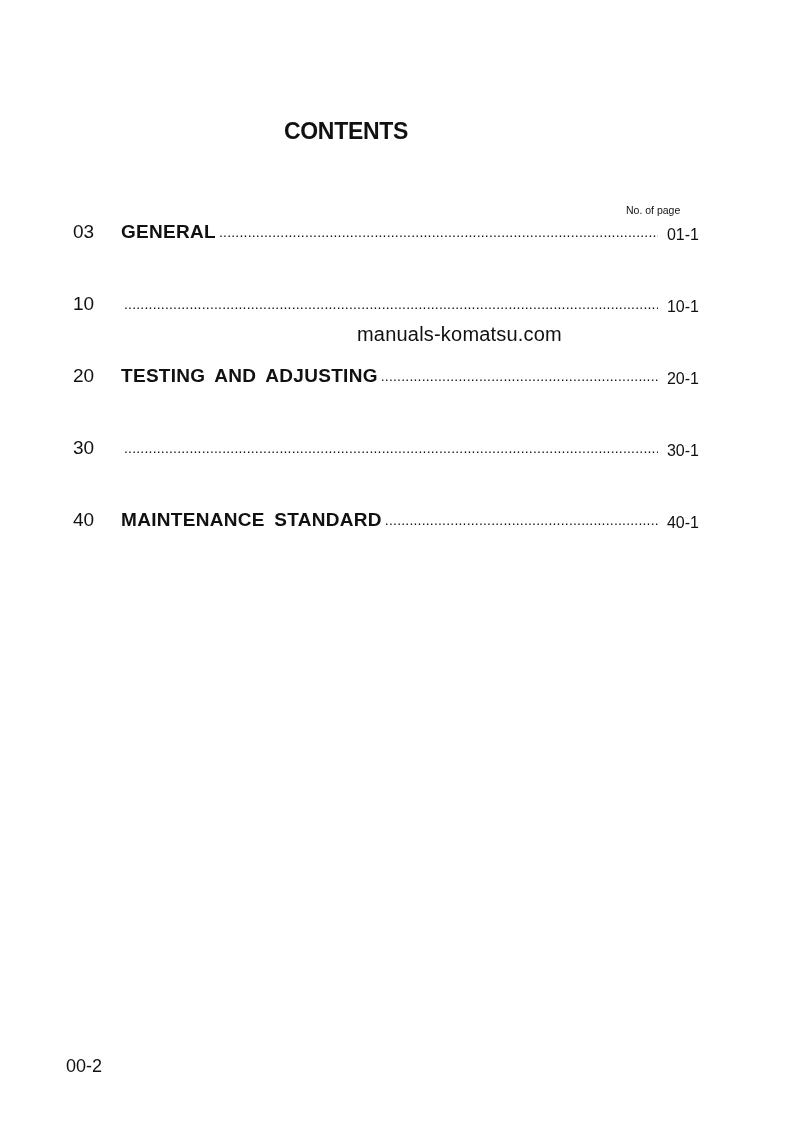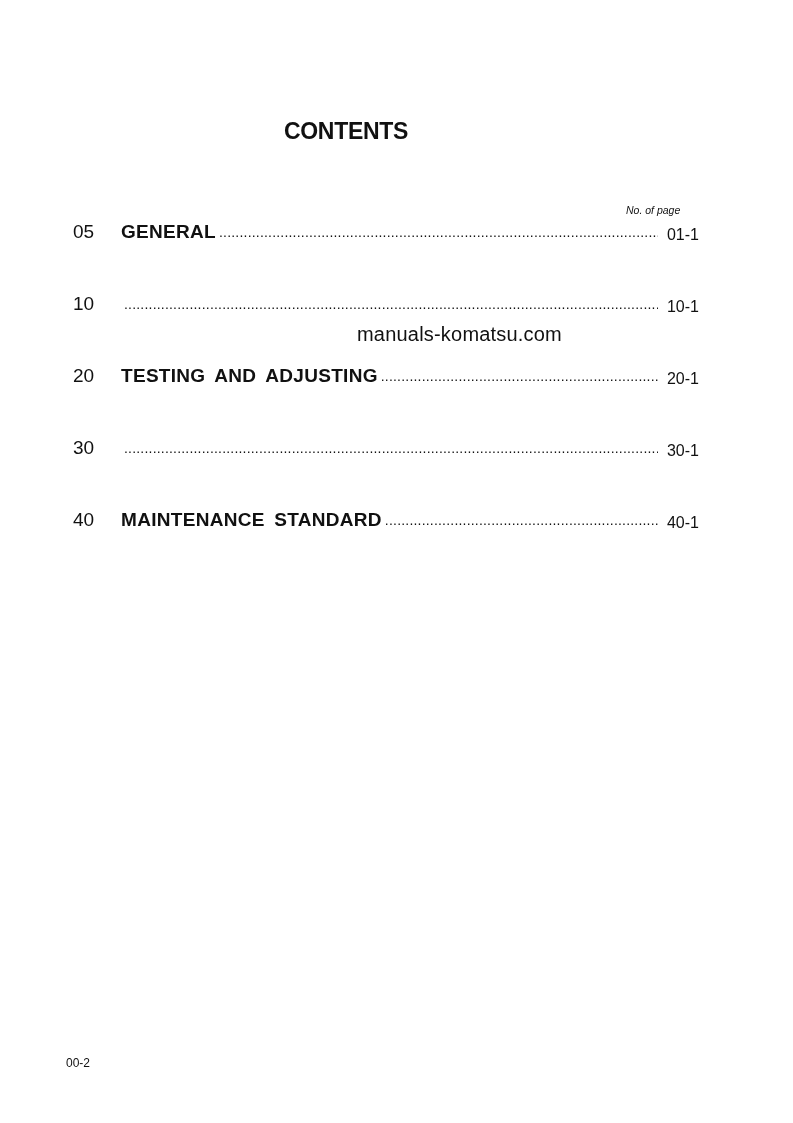--- a/index.html
+++ b/index.html
@@ -1,37 +1,37 @@
 <!DOCTYPE html>
 <html><head>
 <meta charset="utf-8">
 <style>
   html, body { margin:0; padding:0; background:#ffffff; }
   body { width:793px; height:1123px; position:relative; overflow:hidden;
          font-family:"Liberation Sans", sans-serif; color:#111; }
   .title { position:absolute; left:0; width:692px; top:118px; text-align:center;
            font-size:23px; font-weight:bold; letter-spacing:-0.3px; }
-  .nopage { position:absolute; left:626px; top:204px; font-size:10.5px;font-style:italic; }
+  .nopage { position:absolute; left:626px; top:204px; font-size:10.5px; }
   .row { position:absolute; left:73px; width:640px; height:22px; }
   .num { position:absolute; left:0; top:0; font-size:19px; }
   .leader-wrap { position:absolute; left:48px; right:55px; top:0; font-size:19px; white-space:nowrap; overflow:hidden; display:flex; }
   .leader-wrap .lbl { flex:0 0 auto; letter-spacing:0.3px; word-spacing:4px;font-weight:bold; }
   .leader-wrap .dots { flex:1 1 auto; overflow:hidden; font-size:14px; line-height:22px; letter-spacing:0.2px; padding-left:3px; }
   .page { position:absolute; right:14px; top:5px; font-size:16px; }
   .watermark { position:absolute; left:357px; top:323px; font-size:20px; letter-spacing:0.2px; }
-  .footer { position:absolute; left:66px; top:1056px; font-size:12px; }
+  .footer { position:absolute; left:66px; top:1056px; font-size:18px; }
 </style>
 </head>
 <body>
 
 <div class="title">CONTENTS</div>
 <div class="nopage">No. of page</div>
 
 <div class="row" style="top:221px;">
-  <span class="num">05</span>
+  <span class="num">03</span>
   <div class="leader-wrap">
     <span class="lbl">GENERAL</span>
     <span class="dots">......................................................................................................................................</span>
   </div>
   <span class="page">01-1</span>
 </div>
 
 <div class="row" style="top:293px;">
   <span class="num">10</span>
   <div class="leader-wrap">

